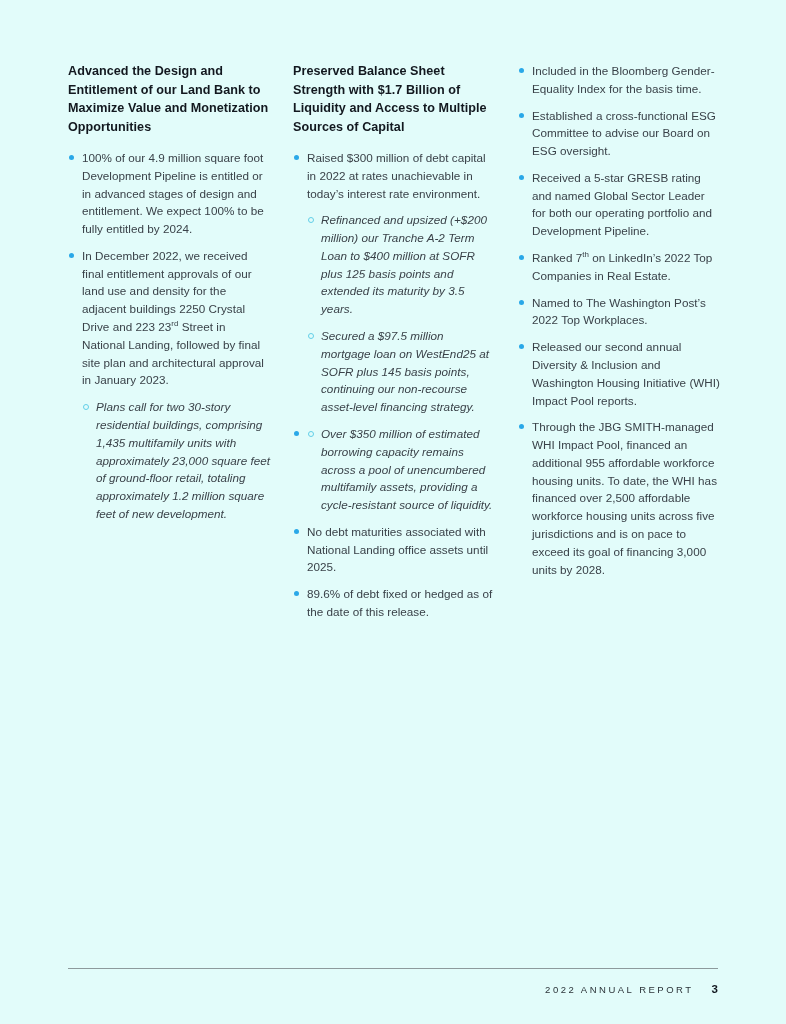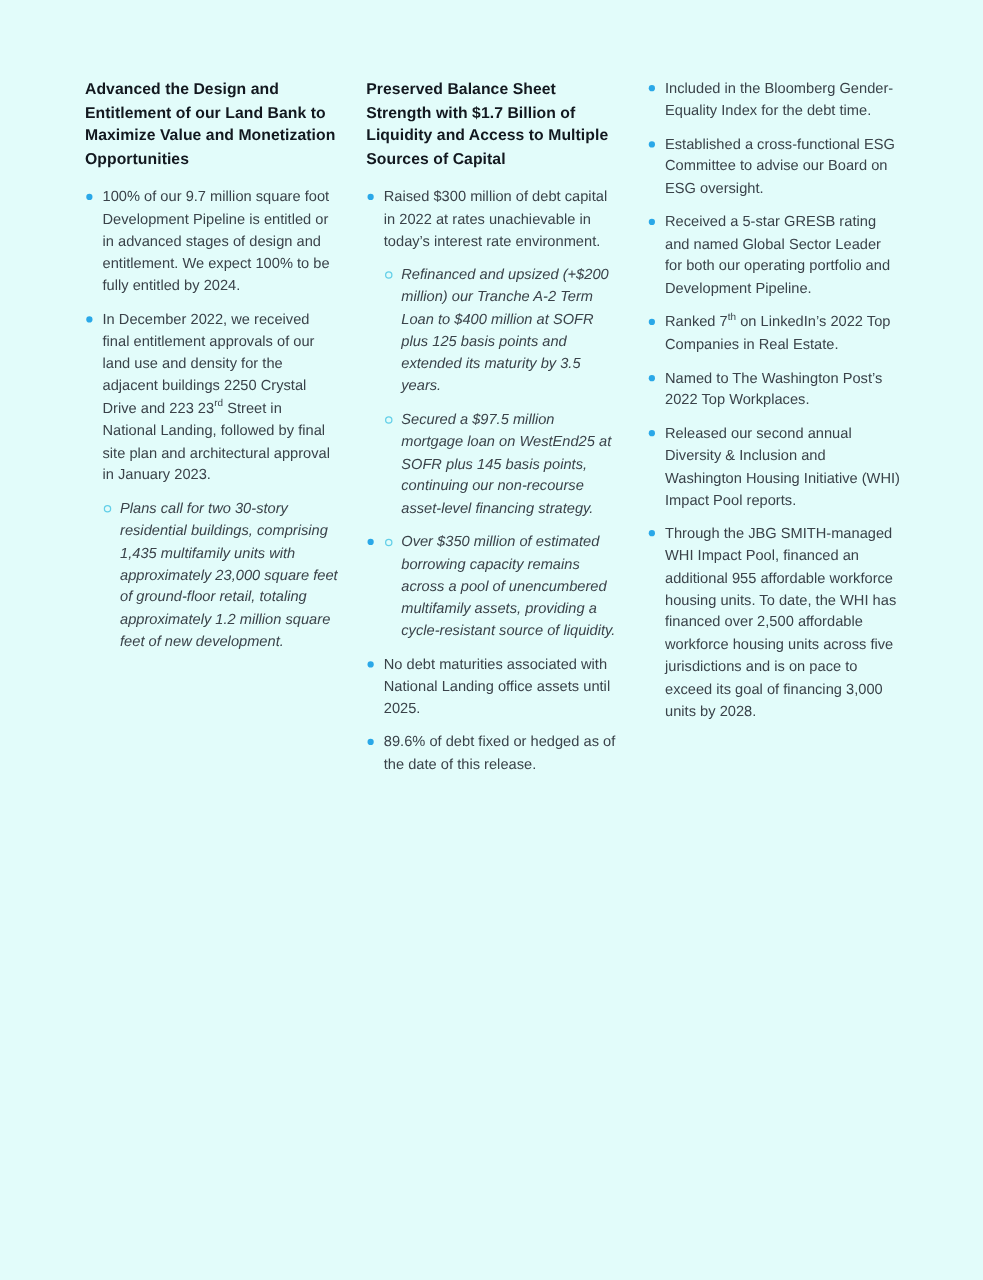--- a/index.html
+++ b/index.html
@@ -152,21 +152,21 @@
 
 <div class="page">
 
   <div class="columns">
 
     <div class="column">
       <h2 class="col-heading">Advanced the Design and Entitlement of our Land Bank to Maximize Value and Monetization Opportunities</h2>
       <ul class="bullets">
         <li class="bullet">
           <span class="dot"></span>
-          <span>100% of our 9.7 million square foot Development Pipeline is entitled or in advanced stages of design and entitlement.  We expect 100% to be fully entitled by 2024.</span>
+          <span>100% of our 4.9 million square foot Development Pipeline is entitled or in advanced stages of design and entitlement.  We expect 100% to be fully entitled by 2024.</span>
         </li>
         <li class="bullet">
           <span class="dot"></span>
           <span><span>In December 2022, we received final entitlement approvals of our land use and density for the adjacent buildings 2250 Crystal Drive and 223 23</span><sup class="ord">rd</sup><span> Street in National Landing, followed by final site plan and architectural approval in January 2023.</span></span>
           <ul class="subbullets">
             <li class="subbullet">
               <span class="ring"></span>
               <span>Plans call for two 30-story residential buildings, comprising 1,435 multifamily units with approximately 23,000 square feet of ground-floor retail, totaling approximately 1.2 million square feet of new development.</span>
             </li>
           </ul>
@@ -208,21 +208,21 @@
           <span class="dot"></span>
           <span>89.6% of debt fixed or hedged as of the date of this release.</span>
         </li>
       </ul>
     </div>
 
     <div class="column">
       <ul class="bullets">
         <li class="bullet">
           <span class="dot"></span>
-          <span>Included in the Bloomberg Gender-Equality Index for the debt time.</span>
+          <span>Included in the Bloomberg Gender-Equality Index for the basis time.</span>
         </li>
         <li class="bullet">
           <span class="dot"></span>
           <span>Established a cross-functional ESG Committee to advise our Board on ESG oversight.</span>
         </li>
         <li class="bullet">
           <span class="dot"></span>
           <span>Received a 5-star GRESB rating and named Global Sector Leader for both our operating portfolio and Development Pipeline.</span>
         </li>
         <li class="bullet">
@@ -238,14 +238,21 @@
           <span>Released our second annual Diversity &amp; Inclusion and Washington Housing Initiative (WHI) Impact Pool reports.</span>
         </li>
         <li class="bullet">
           <span class="dot"></span>
           <span>Through the JBG SMITH-managed WHI Impact Pool, financed an additional 955 affordable workforce housing units.  To date, the WHI has financed over 2,500 affordable workforce housing units across five jurisdictions and is on pace to exceed its goal of financing 3,000 units by 2028.</span>
         </li>
       </ul>
     </div>
   </div>
 
+  <div class="footer">
+    <div class="footer-rule"></div>
+    <div class="footer-row">
+      <span class="footer-label">2022 ANNUAL REPORT</span>
+      <span class="footer-page">3</span>
+    </div>
+  </div>
 
 </div>
 
 </body></html>

